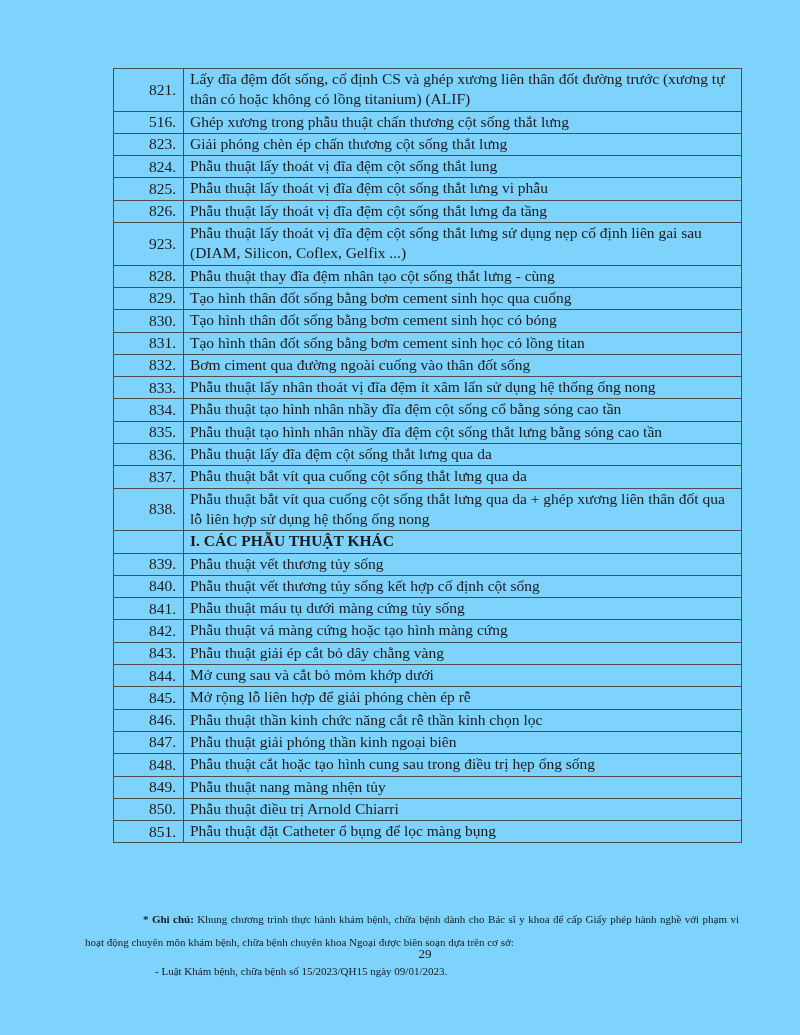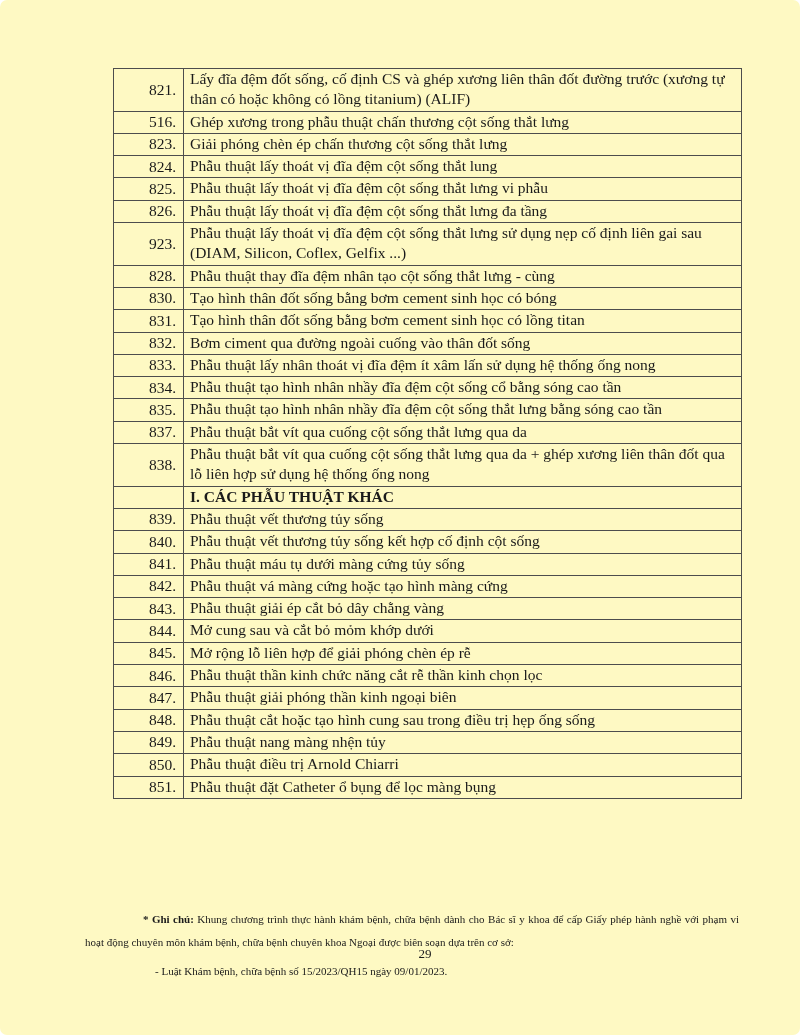--- a/index.html
+++ b/index.html
@@ -4,25 +4,24 @@
 <style>
   html, body {
     margin: 0;
     padding: 0;
     background: #ffffff;
   }
   .page {
     position: relative;
     width: 800px;
     height: 1035px;
-    background: #fef9c3;
+    background: #7dd3fc;
     font-family: "Liberation Serif", serif;
     color: #1a1a1a;
     overflow: hidden;
-    border-radius: 7px;
   }
   table.proc-table {
     position: absolute;
     top: 68px;
     left: 113px;
     width: 629px;
     border-collapse: collapse;
     table-layout: fixed;
   }
   table.proc-table td {
@@ -105,20 +104,24 @@
         </tr>
         <tr>
           <td class="col-num">923.</td>
           <td class="col-desc">Phẫu thuật lấy thoát vị đĩa đệm cột sống thắt lưng sử dụng nẹp cố định liên gai sau (DIAM, Silicon, Coflex, Gelfix ...)</td>
         </tr>
         <tr>
           <td class="col-num">828.</td>
           <td class="col-desc">Phẫu thuật thay đĩa đệm nhân tạo cột sống thắt lưng - cùng</td>
         </tr>
         <tr>
+          <td class="col-num">829.</td>
+          <td class="col-desc">Tạo hình thân đốt sống bằng bơm cement sinh học qua cuống</td>
+        </tr>
+        <tr>
           <td class="col-num">830.</td>
           <td class="col-desc">Tạo hình thân đốt sống bằng bơm cement sinh học có bóng</td>
         </tr>
         <tr>
           <td class="col-num">831.</td>
           <td class="col-desc">Tạo hình thân đốt sống bằng bơm cement sinh học có lồng titan</td>
         </tr>
         <tr>
           <td class="col-num">832.</td>
           <td class="col-desc">Bơm ciment qua đường ngoài cuống vào thân đốt sống</td>
@@ -127,20 +130,24 @@
           <td class="col-num">833.</td>
           <td class="col-desc">Phẫu thuật lấy nhân thoát vị đĩa đệm ít xâm lấn sử dụng hệ thống ống nong</td>
         </tr>
         <tr>
           <td class="col-num">834.</td>
           <td class="col-desc">Phẫu thuật tạo hình nhân nhầy đĩa đệm cột sống cổ bằng sóng cao tần</td>
         </tr>
         <tr>
           <td class="col-num">835.</td>
           <td class="col-desc">Phẫu thuật tạo hình nhân nhầy đĩa đệm cột sống thắt lưng bằng sóng cao tần</td>
+        </tr>
+        <tr>
+          <td class="col-num">836.</td>
+          <td class="col-desc">Phẫu thuật lấy đĩa đệm cột sống thắt lưng qua da</td>
         </tr>
         <tr>
           <td class="col-num">837.</td>
           <td class="col-desc">Phẫu thuật bắt vít qua cuống cột sống thắt lưng qua da</td>
         </tr>
         <tr>
           <td class="col-num">838.</td>
           <td class="col-desc">Phẫu thuật bắt vít qua cuống cột sống thắt lưng qua da + ghép xương liên thân đốt qua lỗ liên hợp sử dụng hệ thống ống nong</td>
         </tr>
         <tr>

